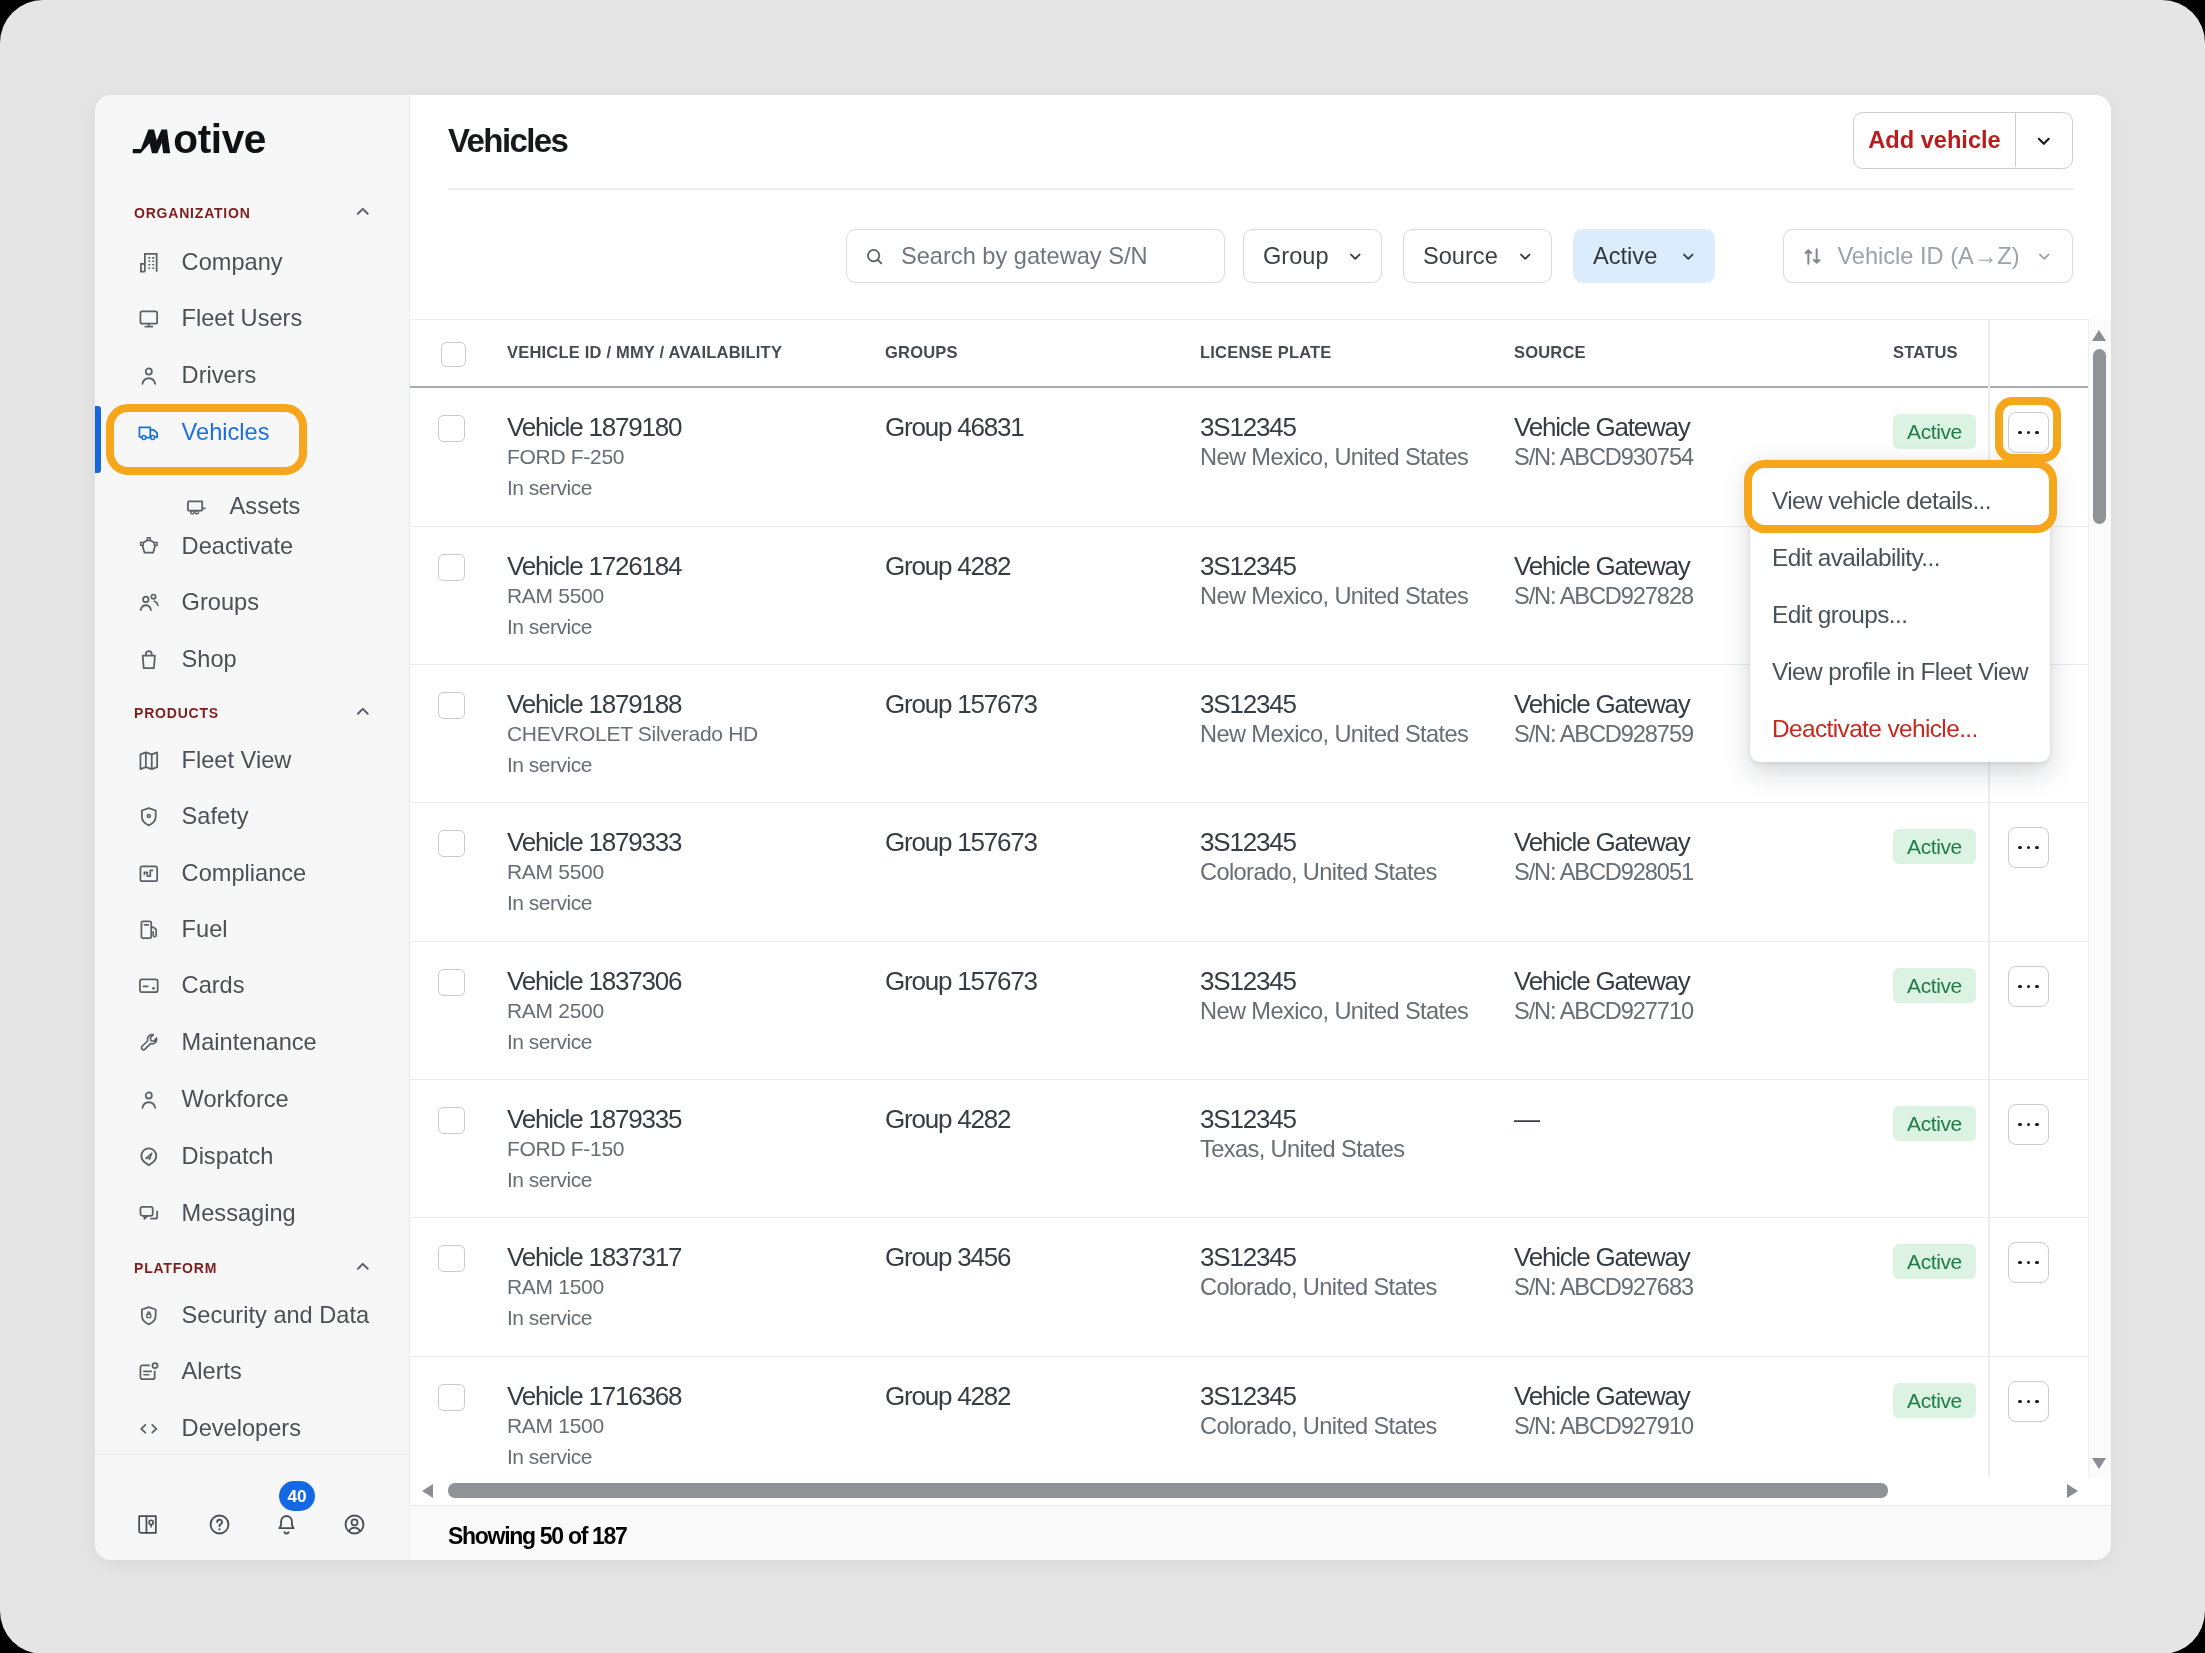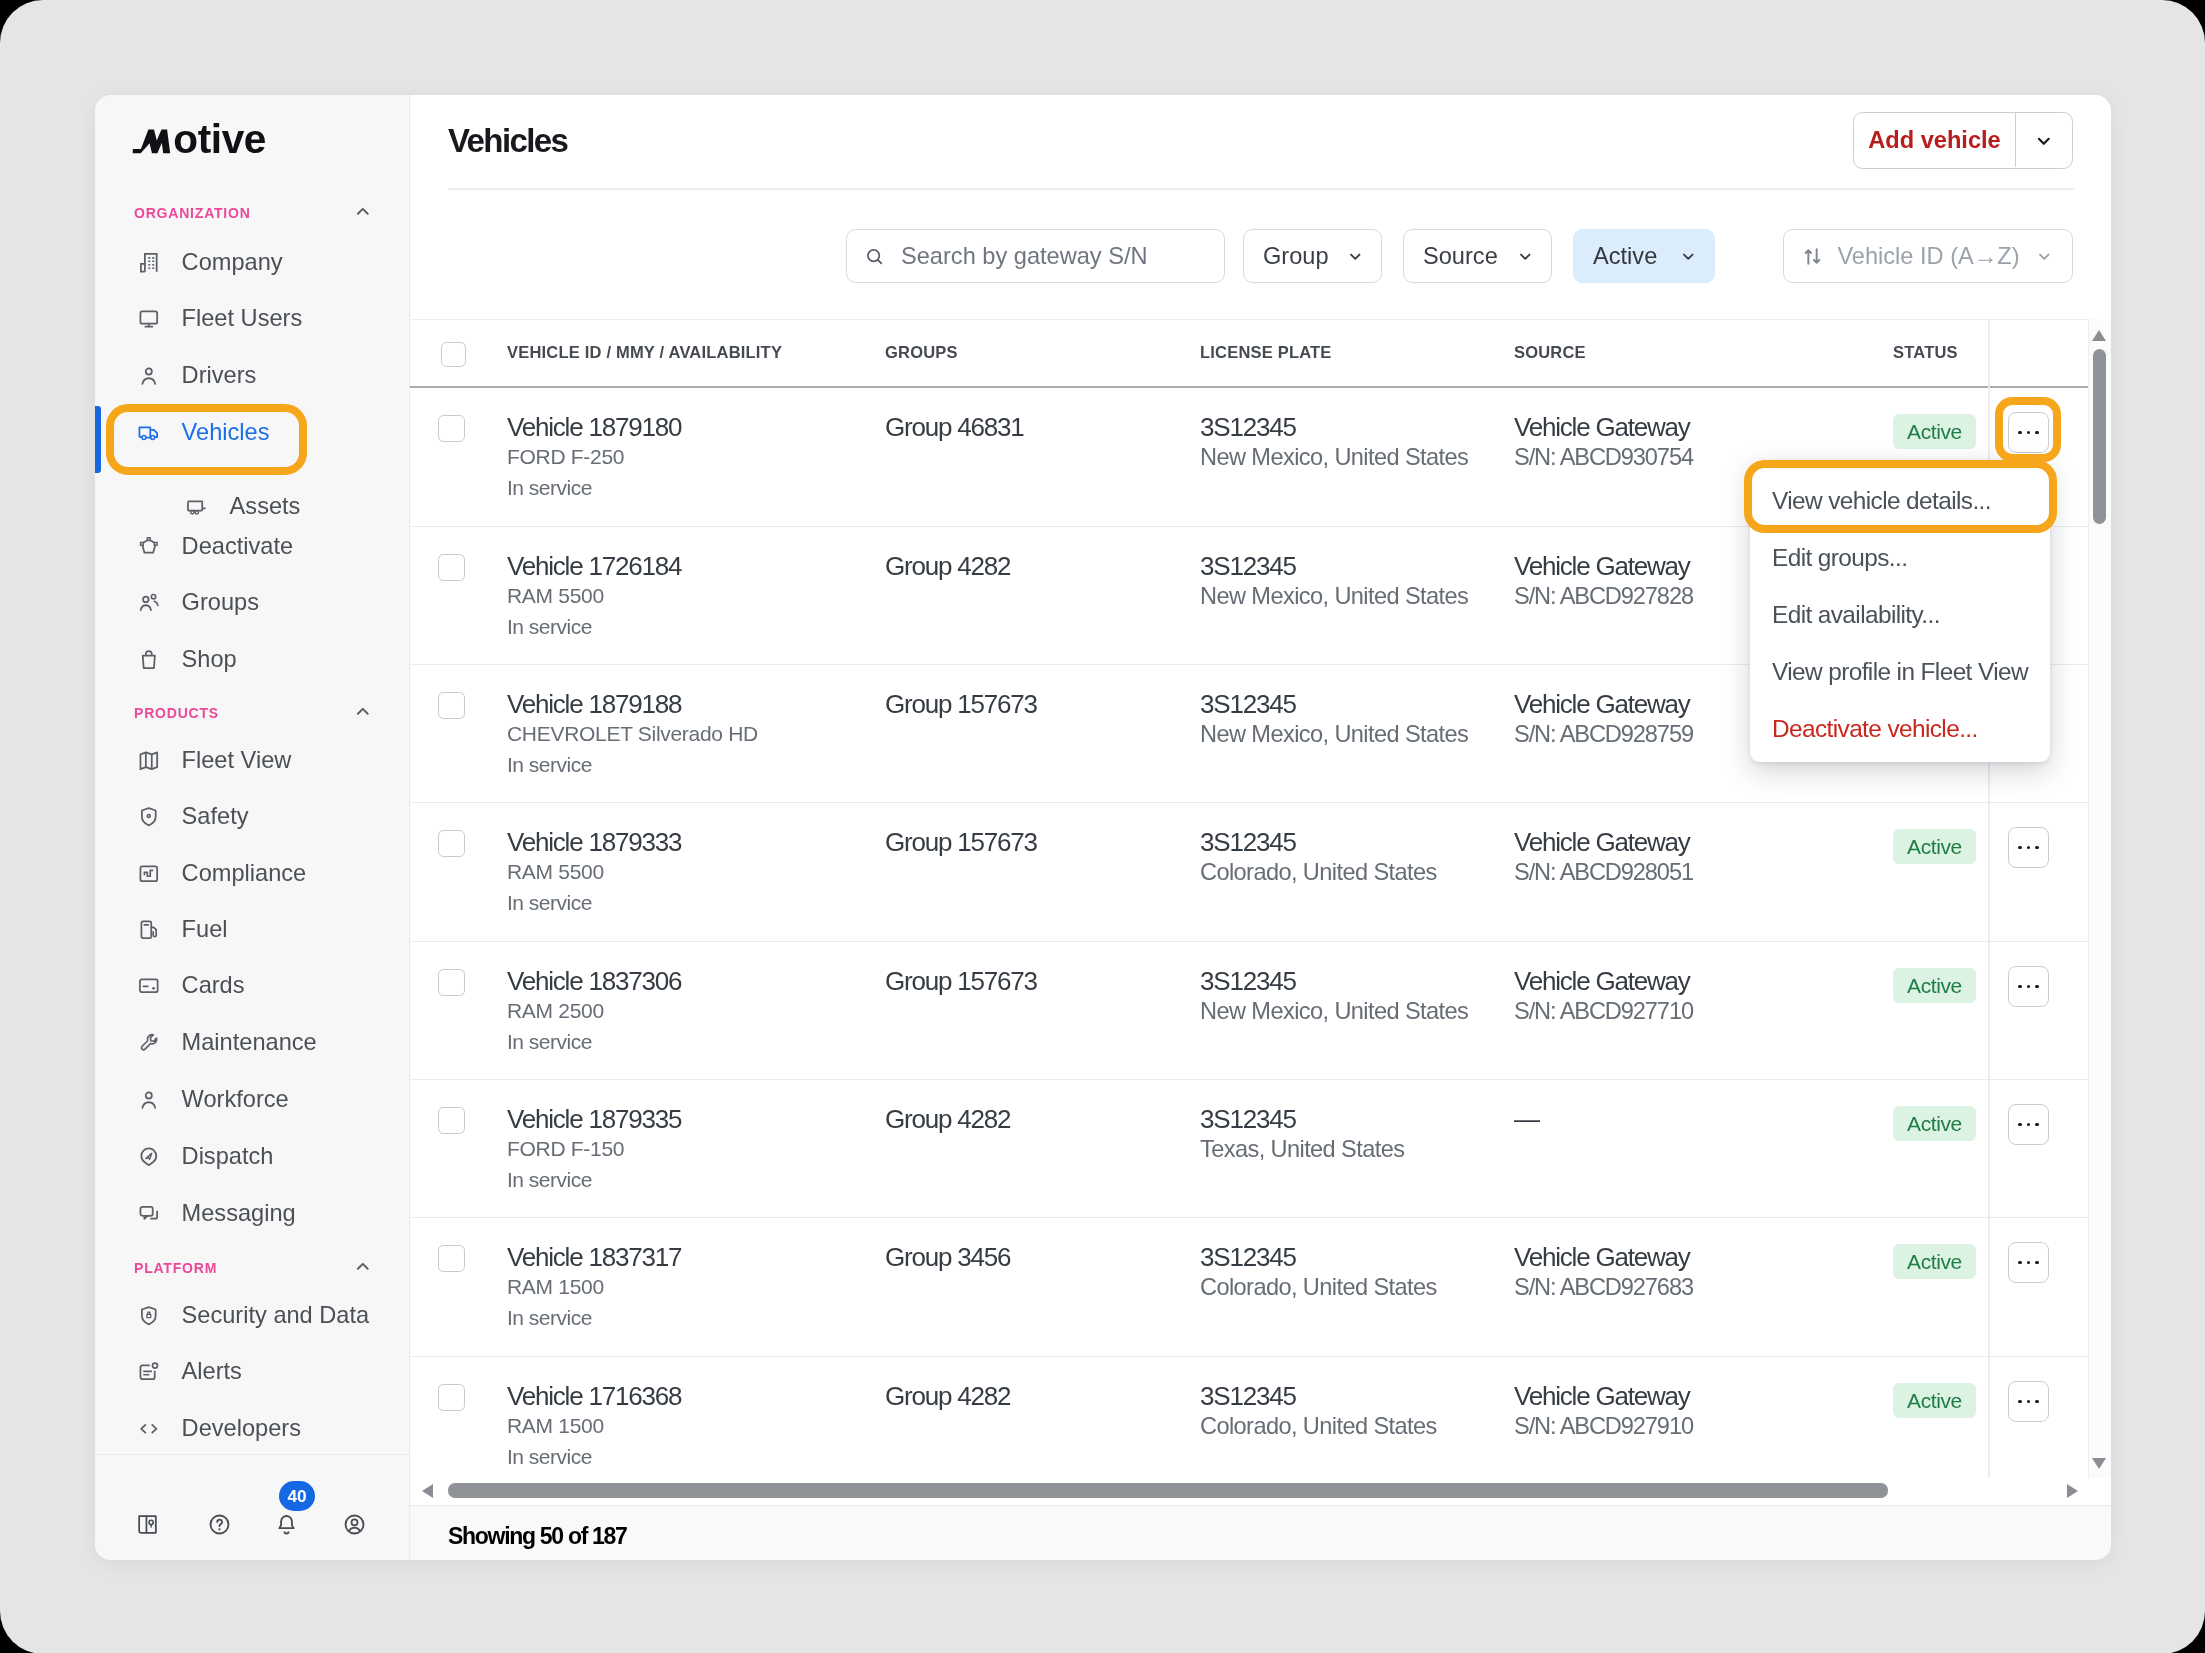--- a/index.html
+++ b/index.html
@@ -2,21 +2,21 @@
 <html style="font-size:12.6px"><head>
 <meta charset="utf-8">
 <style>
   * { margin:0; padding:0; box-sizing:border-box; }
   html,body { width:2205px; height:1654px; background:#000; font-family:"Liberation Sans", sans-serif; overflow:hidden; }
   .page { position:absolute; left:0; top:0; width:2205px; height:1654px; background:#e5e5e6; border-radius:43px; }
   .card { position:absolute; left:95px; top:95px; width:2016px; height:1465px; background:#fff; border-radius:15.8px; overflow:hidden; box-shadow:0 3.2px 19px rgba(0,0,0,0.06);text-align:center; }
   
   .sidebar { position:absolute; left:0; top:0; width:315px; height:1465px; background:#f7f7f8; border-right:0.8px solid #e9eaeb; }
   .logo { position:absolute; left:37px; top:23.6px; }
-  .shead { position:absolute; left:39px; height:31.5px; display:flex; align-items:center; font-size:14px; font-weight:700; letter-spacing:0.8px; color:#ec4899; }
+  .shead { position:absolute; left:39px; height:31.5px; display:flex; align-items:center; font-size:14px; font-weight:700; letter-spacing:0.8px; color:#7f1d1d; }
   .shead .car { position:absolute; left:217px; top:3.2px; color:#5a5f66; }
   .sitem { position:absolute; left:0; width:315px; height:57px; display:flex; align-items:center; color:#4b5056; font-size:23.6px; }
   .sitem .ic { margin-left:42px; width:23.6px; height:23.6px; flex:0 0 23.6px; color:#5c6167; }
   .sitem .lb { margin-left:21px; white-space:nowrap; }
   .sitem.act { color:#1a6fe9; }
   .sitem.act .ic { color:#1a6fe9; }
   .bluebar { position:absolute; left:0; top:311px; width:5.5px; height:67px; background:#1566df; border-radius:0 3.2px 3.2px 0; }
   .sfoot-div { position:absolute; left:0; top:1359px; width:315px; height:0.8px; background:#e7e8ea; }
   .fico { position:absolute; top:1417px; width:25px; height:25px; color:#494e54; }
   .badge40 { position:absolute; left:184px; top:1386px; width:36px; height:30px; background:#1568e3; border-radius:15px; color:#fff; font-size:17.3px; font-weight:700; display:flex; align-items:center; justify-content:center; }
@@ -538,22 +538,22 @@
   <div class="dnarr"></div>
   <div class="larr"></div>
   <div class="hthumb"></div>
   <div class="rarr"></div>
   <div class="footer">
       <div class="tx">Showing 50 of 187</div>
     </div>
 
   <div class="menu">
     <div class="mi">View vehicle details...</div>
+    <div class="mi">Edit availability...</div>
     <div class="mi">Edit groups...</div>
-    <div class="mi">Edit availability...</div>
     <div class="mi">View profile in Fleet View</div>
     <div class="mi red">Deactivate vehicle...</div>
   </div>
 
   <div class="ring ring-nav"></div>
   <div class="ring ring-dots"></div>
   <div class="ring ring-menu"></div>
 </div>
 
 

